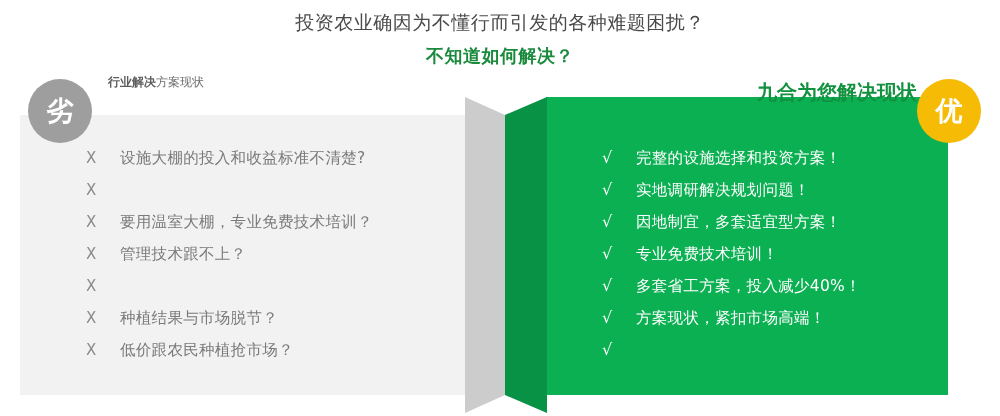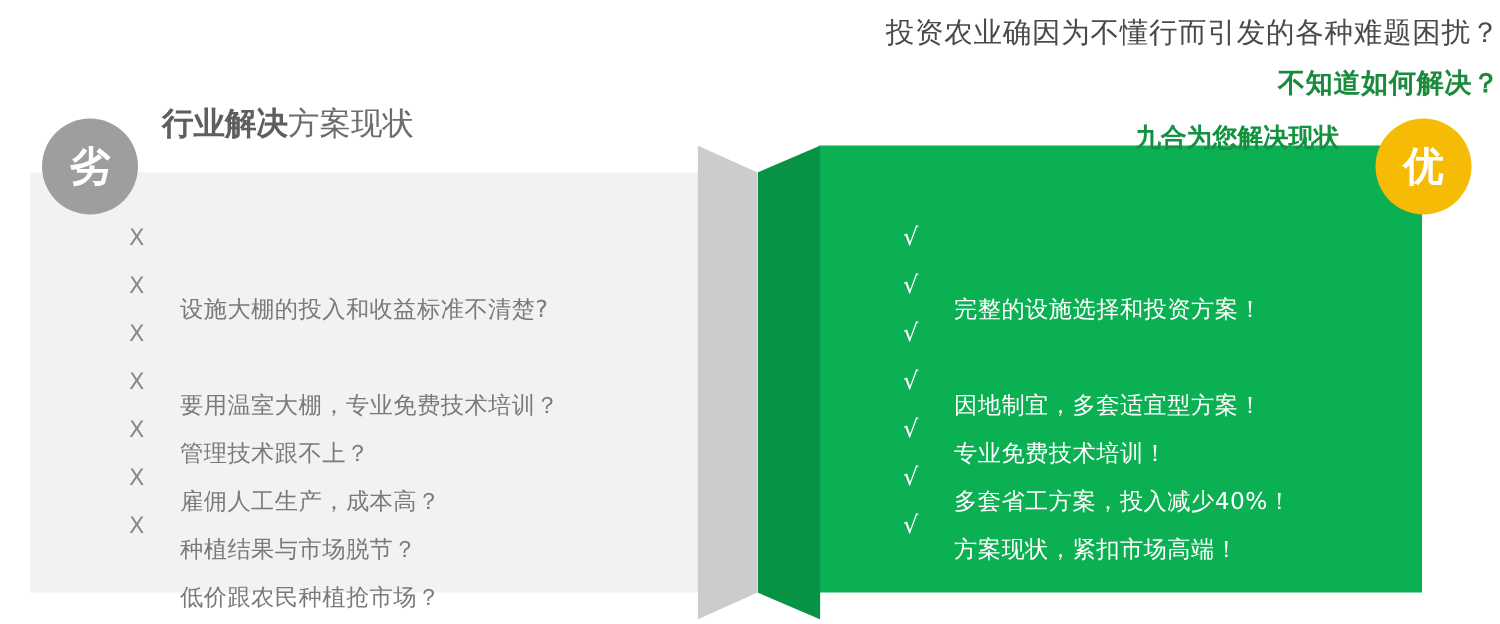--- a/index.html
+++ b/index.html
@@ -18,21 +18,21 @@
     height: 416px;
     background: #ffffff;
   }
 
   
   .headline-wrap {
     position: absolute;
     top: 8px;
     left: 0;
     width: 1000px;
-    text-align: right;
+    text-align: center;
   }
   .headline-1 {
     font-size: 19px;
     line-height: 28px;
     color: #4a4a4a;
     letter-spacing: 0.5px;
     font-weight: normal;
   }
   .headline-2 {
     font-size: 18px;
@@ -107,33 +107,33 @@
     height: 298px;
     background: #0bb052;
     z-index: 2;
   }
 
   
   .label-left {
     position: absolute;
     left: 108px;
     top: 70px;
-    font-size: 21px;
+    font-size: 12px;
     line-height: 24px;
     color: #6d6d6d;
     z-index: 6;
     white-space: nowrap;
   }
   .label-left .strong { font-weight: bold; color: #5e5e5e; }
 
   .label-right {
     position: absolute;
     left: 757px;
     top: 80px;
-    font-size: 17px;
+    font-size: 20px;
     line-height: 24px;
     color: #12913f;
     font-weight: bold;
     z-index: 6;
     white-space: nowrap;
   }
 
   
   .badge {
     position: absolute;
@@ -189,21 +189,21 @@
   .mark {
     display: inline-block;
     width: 34px;
     flex: 0 0 34px;
     font-size: 15px;
     line-height: 32px;
   }
   .list-left .mark { color: #8a8a8a; }
   .list-right .mark { color: #ffffff; font-size: 16px; }
 
-  .item-text { line-height: 32px; letter-spacing: 0.3px; margin-top: 48px; }
+  .item-text { line-height: 32px; letter-spacing: 0.3px; }
 </style>
 </head>
 <body>
 
 <div id="stage">
 
   <div class="headline-wrap">
     <div class="headline-1">投资农业确因为不懂行而引发的各种难题困扰？</div>
     <div class="headline-2">不知道如何解决？</div>
   </div>
@@ -235,39 +235,39 @@
     <li>
       <span class="mark">X</span>
       <span class="item-text">要用温室大棚，专业免费技术培训？</span>
     </li>
     <li>
       <span class="mark">X</span>
       <span class="item-text">管理技术跟不上？</span>
     </li>
     <li>
       <span class="mark">X</span>
-      <span class="item-text">雇佣人工生产，成本高？</span>
     </li>
     <li>
       <span class="mark">X</span>
       <span class="item-text">种植结果与市场脱节？</span>
     </li>
     <li>
       <span class="mark">X</span>
       <span class="item-text">低价跟农民种植抢市场？</span>
     </li>
   </ul>
 
   <ul class="list list-right">
     <li>
       <span class="mark">√</span>
       <span class="item-text">完整的设施选择和投资方案！</span>
     </li>
     <li>
       <span class="mark">√</span>
+      <span class="item-text">实地调研解决规划问题！</span>
     </li>
     <li>
       <span class="mark">√</span>
       <span class="item-text">因地制宜，多套适宜型方案！</span>
     </li>
     <li>
       <span class="mark">√</span>
       <span class="item-text">专业免费技术培训！</span>
     </li>
     <li>

